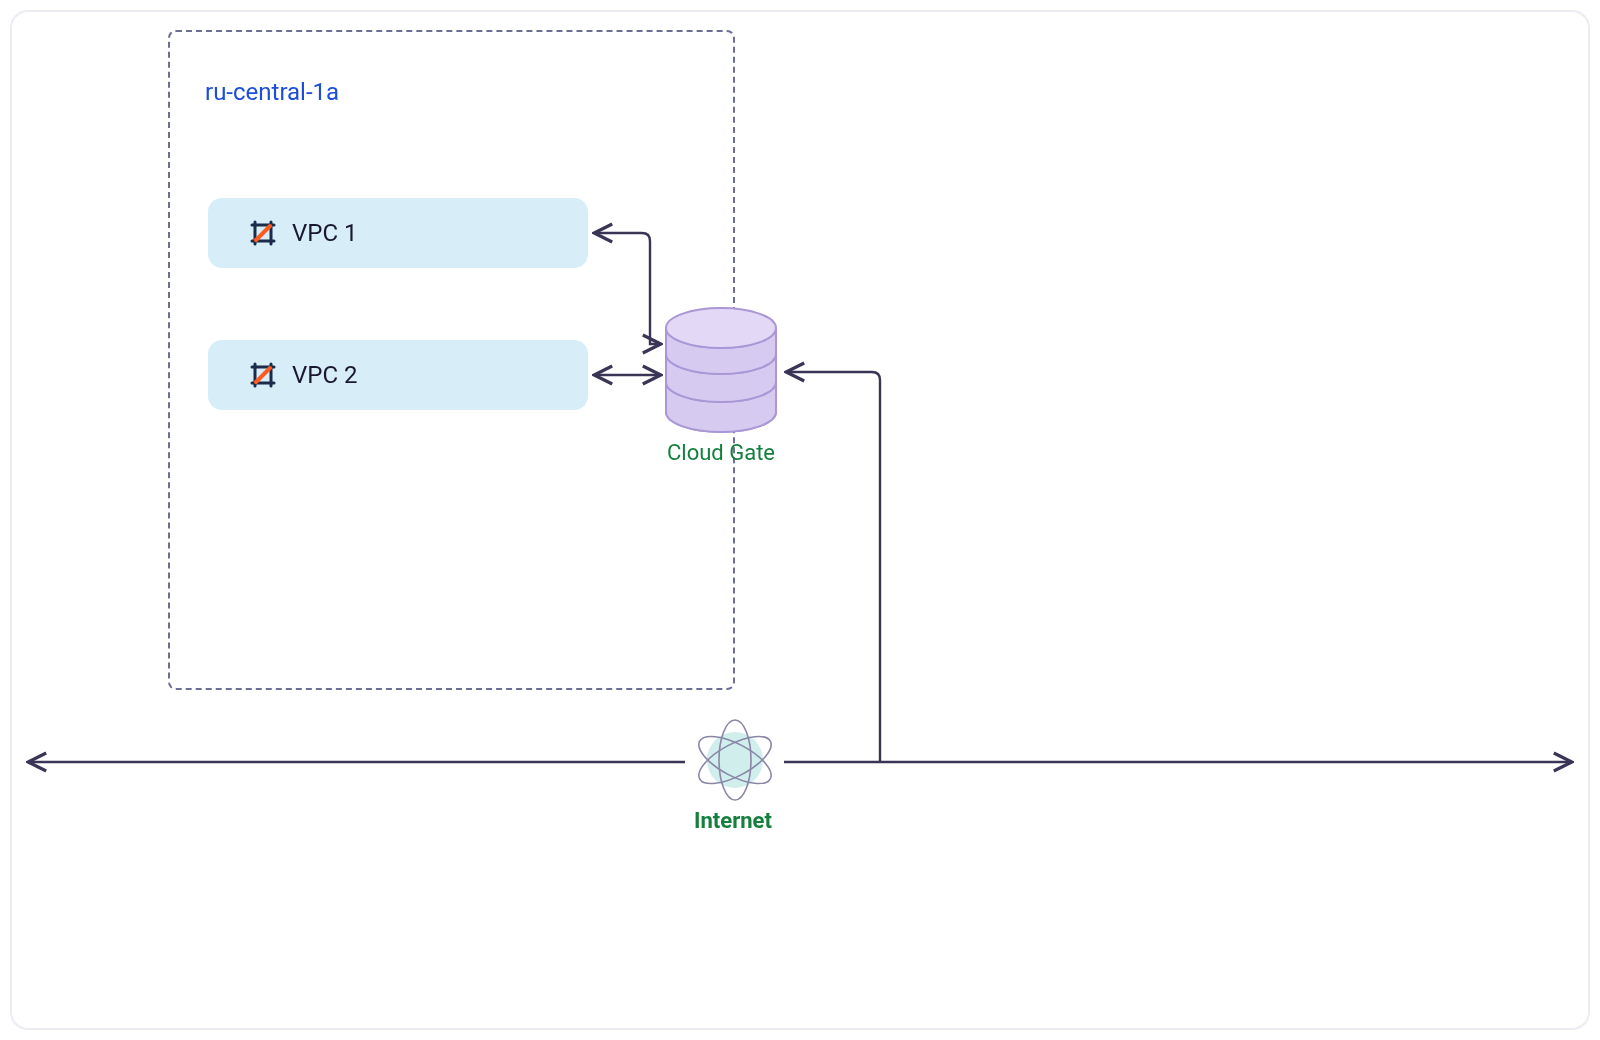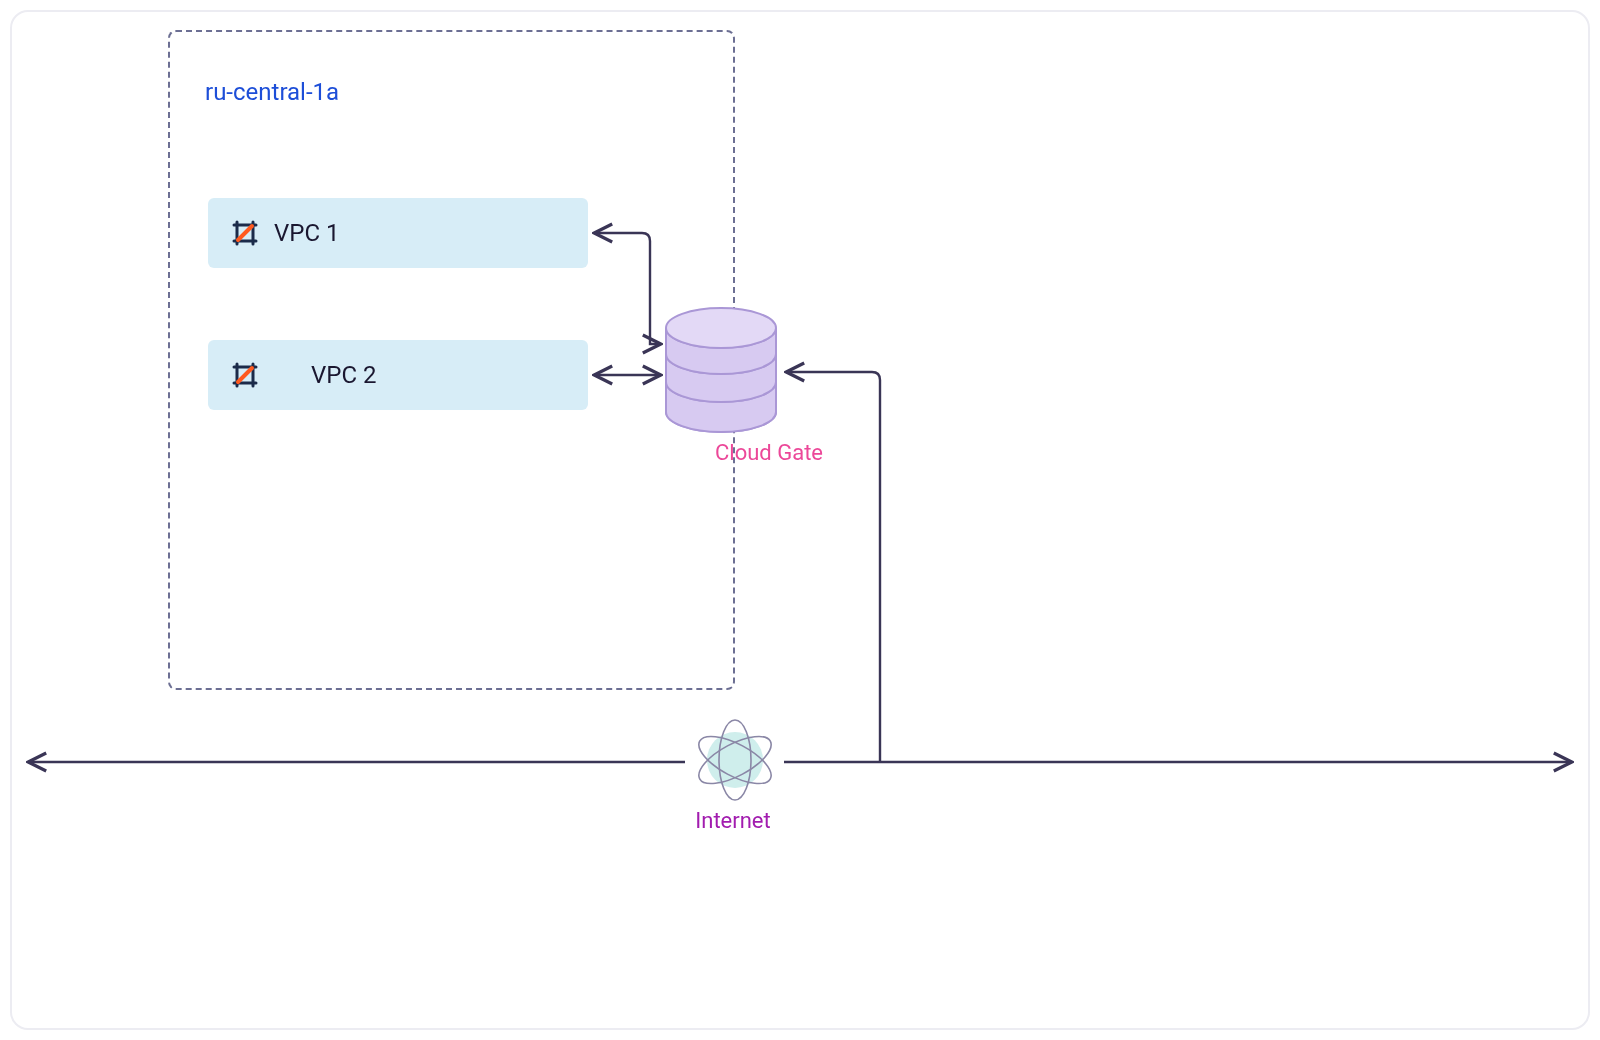--- a/index.html
+++ b/index.html
@@ -1,27 +1,27 @@
 <!DOCTYPE html>
 <html><head>
 <meta charset="utf-8">
 <style>
   html,body{margin:0;padding:0;width:1600px;height:1040px;background:#fff;font-family:-apple-system,BlinkMacSystemFont,"Segoe UI",Roboto,sans-serif;}
   .frame{position:absolute;left:10px;top:10px;width:1580px;height:1020px;border:2px solid #ececf2;border-radius:18px;box-sizing:border-box;}
   .zone{position:absolute;left:168px;top:30px;width:567px;height:660px;border:2px dashed #6c6f93;border-radius:8px;box-sizing:border-box;}
   .zone-label{position:absolute;left:205px;top:78px;font-size:24px;color:#1d4ed8;}
-  .vpc{position:absolute;left:208px;width:380px;height:70px;background:#d7edf7;border-radius:6px;display:flex;align-items:center;padding-left:24px;box-sizing:border-box;}
+  .vpc{position:absolute;left:208px;width:380px;height:70px;background:#d7edf7;border-radius:14px;display:flex;align-items:center;padding-left:42px;box-sizing:border-box;}
   .vpc1{top:198px;}
-  .vpc2{top:340px;gap:37px;}
+  .vpc2{top:340px;}
   .vpc-label{font-size:24px;color:#1a1730;margin-left:16px;}
   .vpc-icon{width:26px;height:26px;}
   .cylinder{position:absolute;left:662px;top:306px;width:118px;height:128px;}
-  .cloudgate-label{position:absolute;left:662px;top:440px;width:118px;text-align:center;font-size:22px;color:#ec4899;margin-left:48px;}
+  .cloudgate-label{position:absolute;left:662px;top:440px;width:118px;text-align:center;font-size:22px;color:#15803d;}
   .internet-icon{position:absolute;left:693px;top:718px;width:84px;height:84px;}
-  .internet-label{position:absolute;left:648px;top:808px;width:170px;text-align:center;font-size:22px;color:#a21caf;}
+  .internet-label{position:absolute;left:648px;top:808px;width:170px;text-align:center;font-size:22px;color:#15803d;font-weight:bold;}
   svg.overlay{position:absolute;left:0;top:0;width:1600px;height:1040px;pointer-events:none;}
 </style>
 </head>
 <body>
 
 <div class="frame"></div>
 
 <div class="zone"></div>
 <div class="zone-label">ru-central-1a</div>
 

